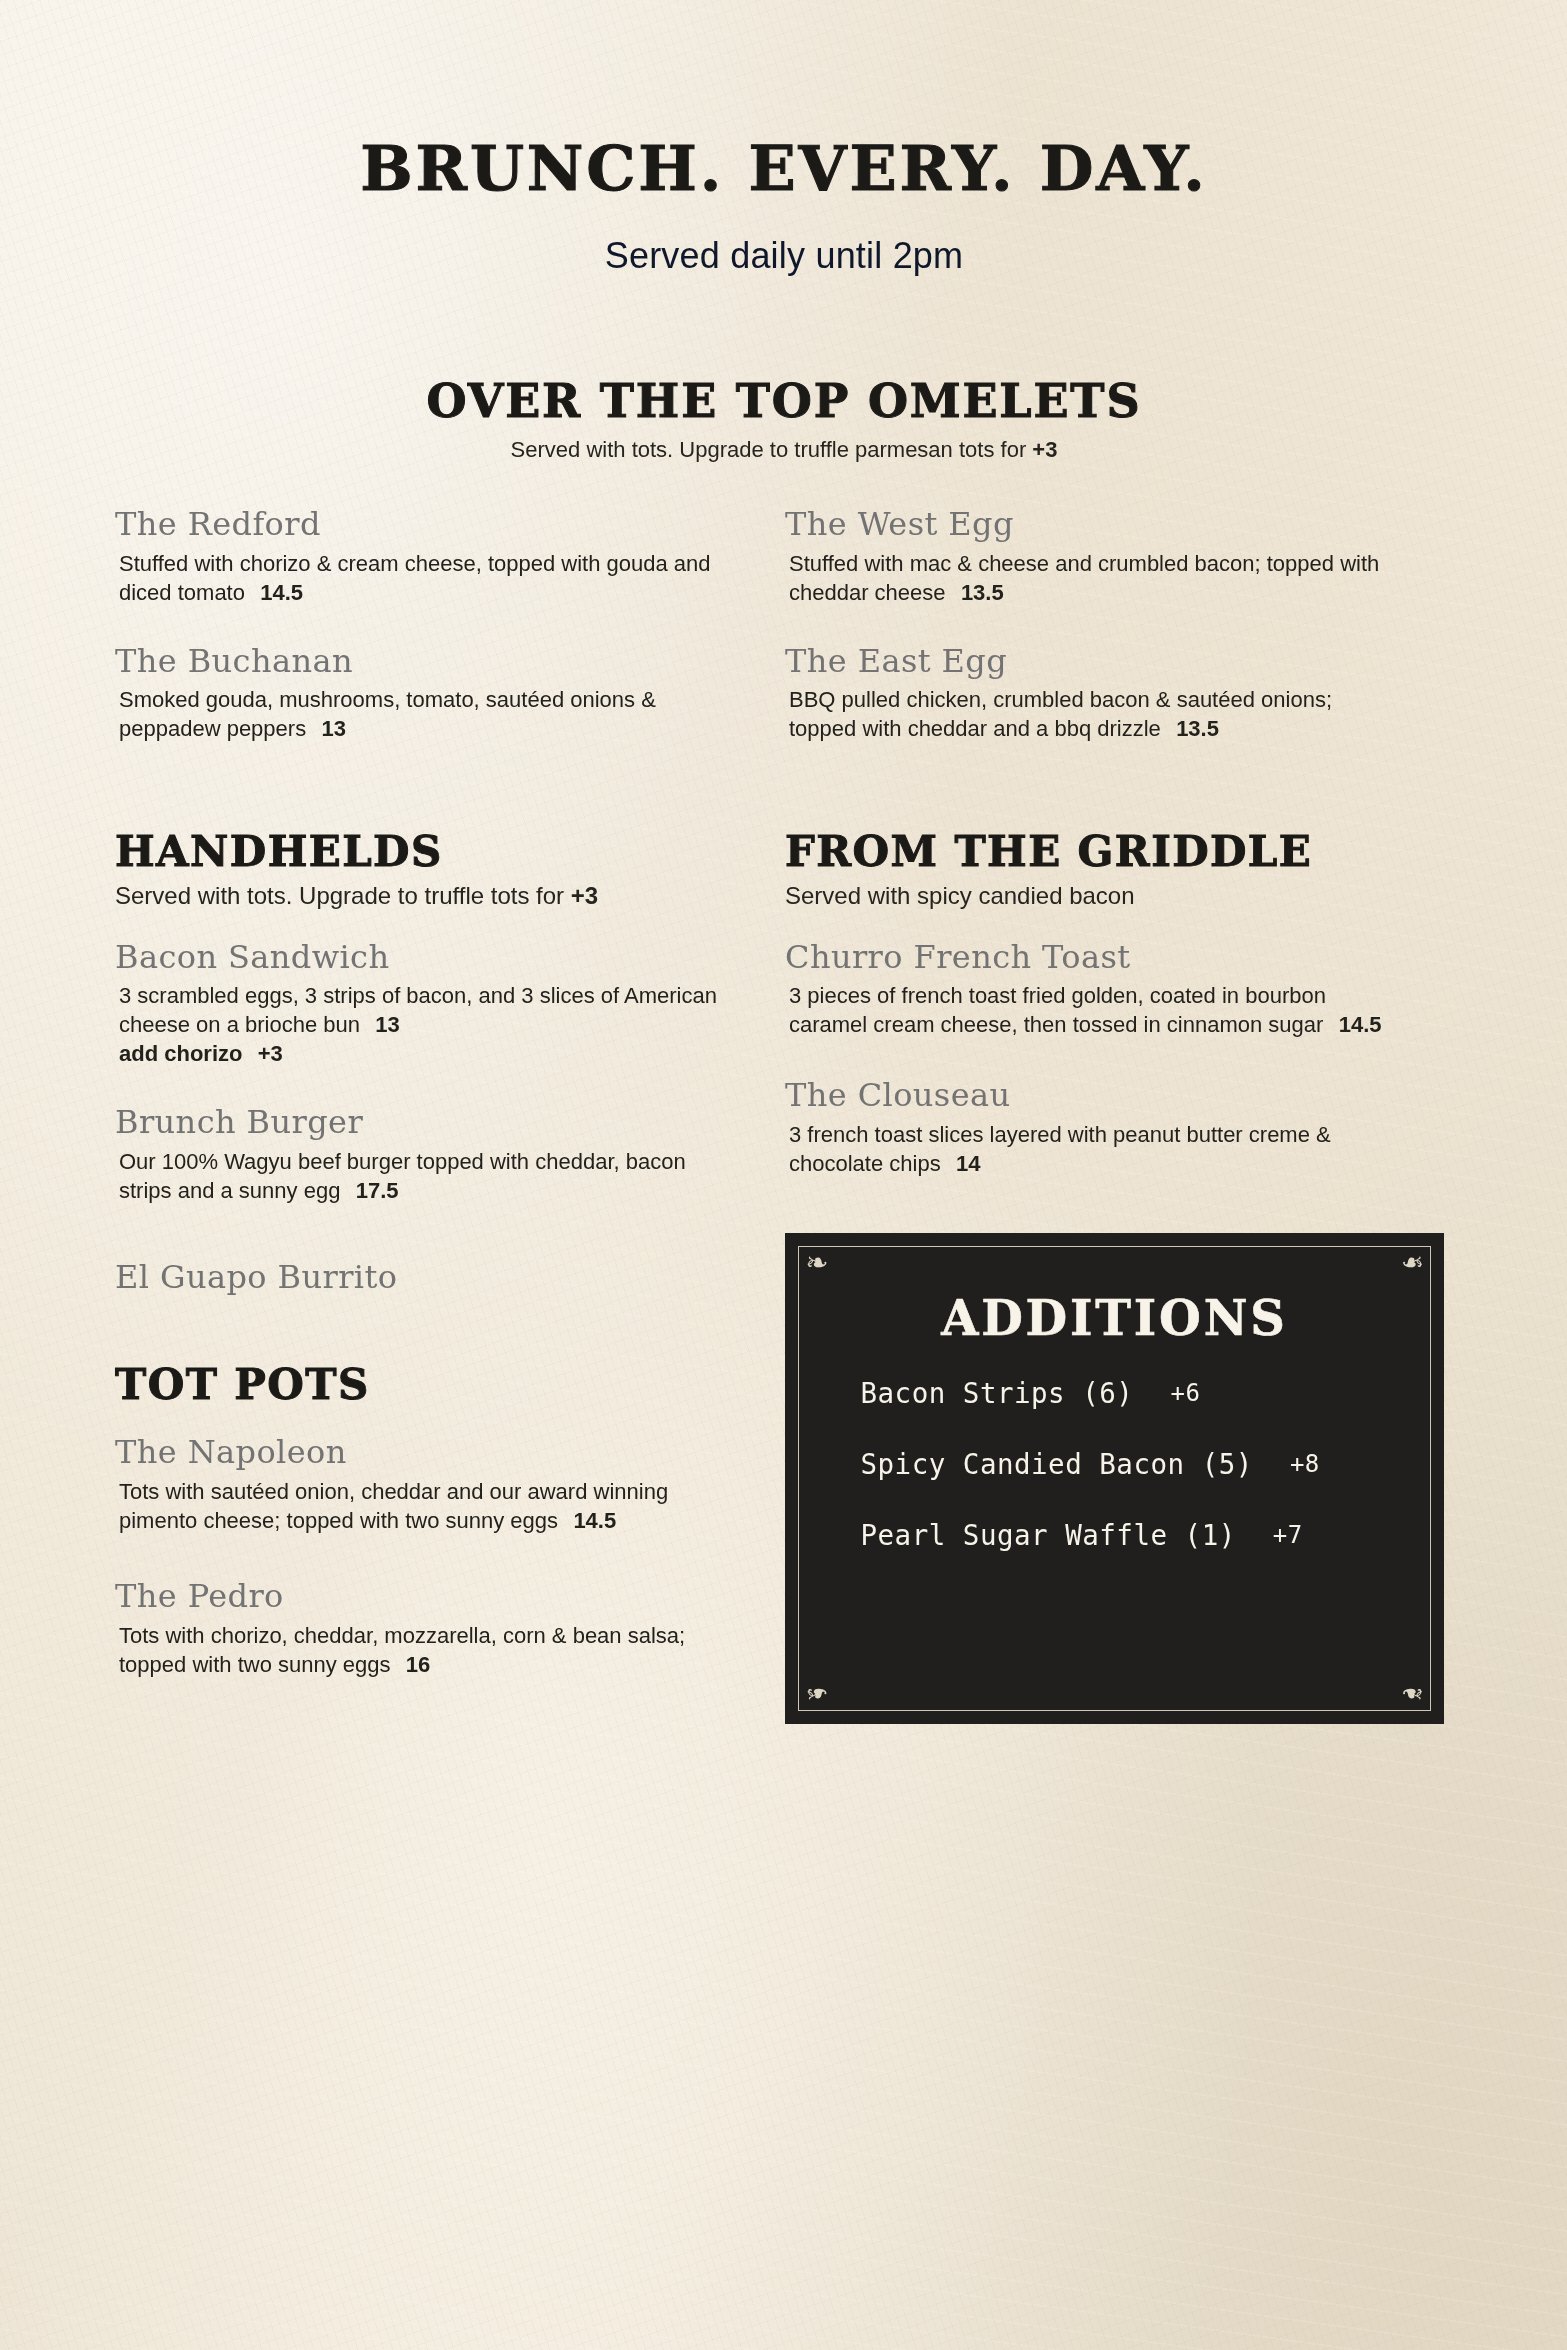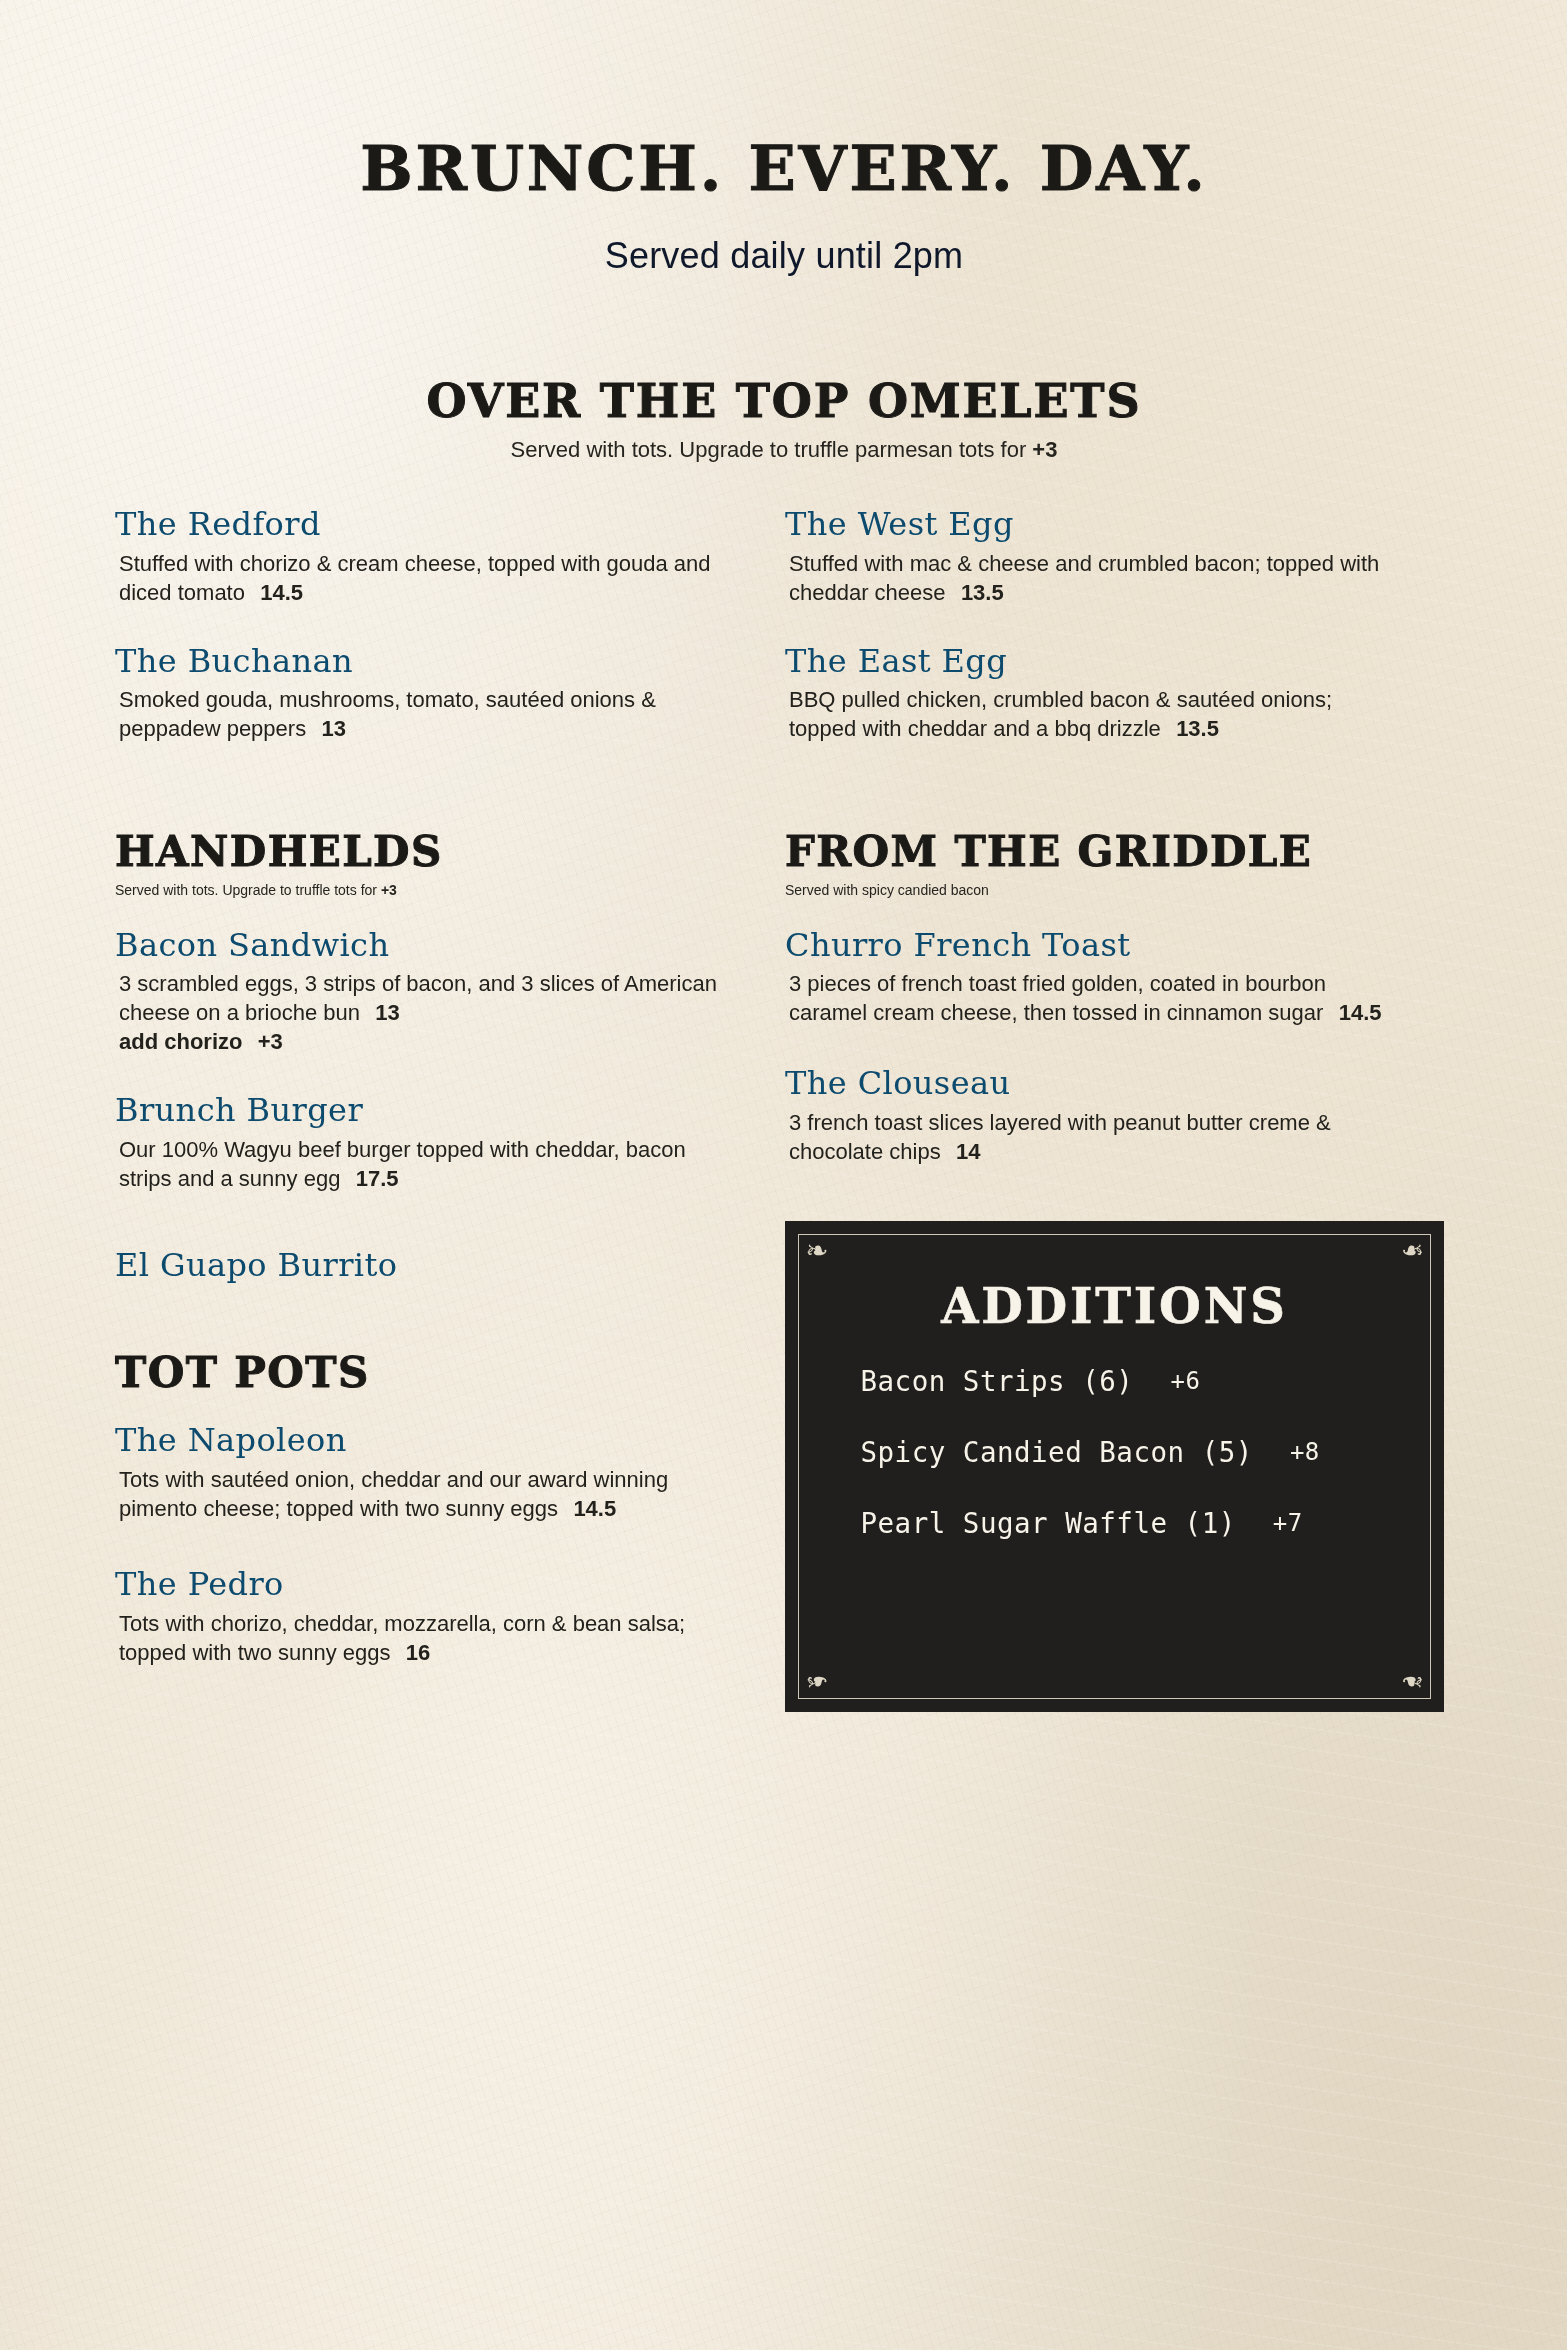--- a/index.html
+++ b/index.html
@@ -93,21 +93,21 @@
     margin-top: 42px;
   }
   .col { width: 606px; }
 
   .item { margin-bottom: 35px; }
   .item-name {
     font-family: "DejaVu Serif", serif;
     font-size: 32px;
     letter-spacing: 0.4px;
     margin: 0 0 5.5px 0;
-    color: #0c4a6e;
+    color: #737373;
   }
   .item-desc {
     font-size: 22px;
     line-height: 1.32;
     color: #23211c;
     margin: 4px;
   }
   .price {
     font-weight: bold;
     white-space: nowrap;
@@ -118,21 +118,21 @@
   }
 
   .group-title {
     font-size: 42px;
     line-height: 1;
     margin: 0;
     text-transform: uppercase;
     letter-spacing: 1.4px;
   }
   .group-sub {
-    font-size: 14px;
+    font-size: 24px;
     margin-top: 9.2px;
     color: #26241f;
   }
 
   .lower { display: flex; gap: 64px; margin-top: 53px; }
   .lower-col { width: 606px; }
   .group-head { margin-bottom: 27.5px; }
   .group-items { margin-top: 24px; }
 
   .tot-pots-head { margin-top: 68px; }

